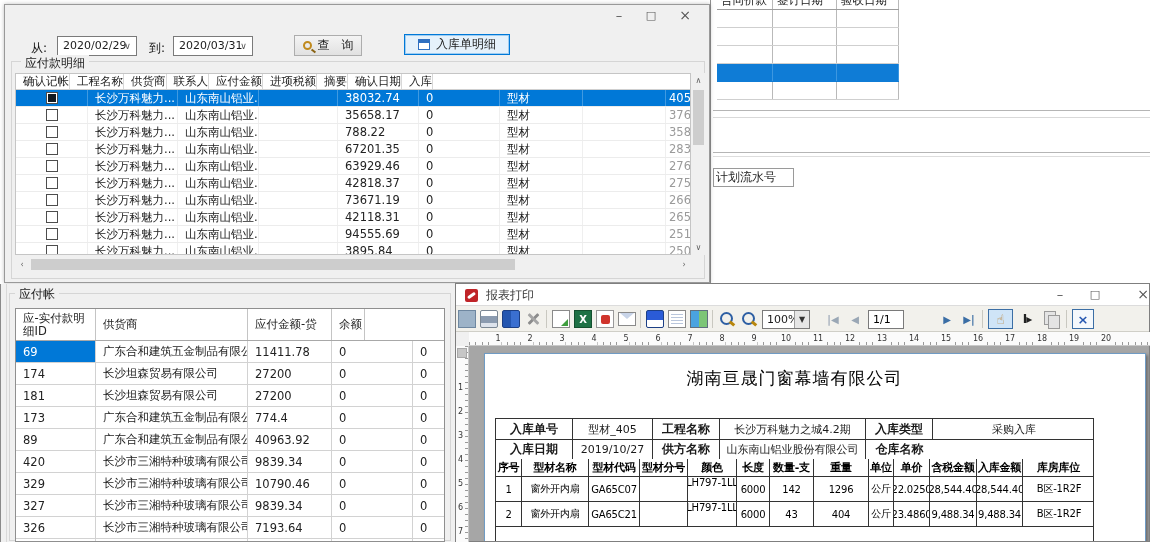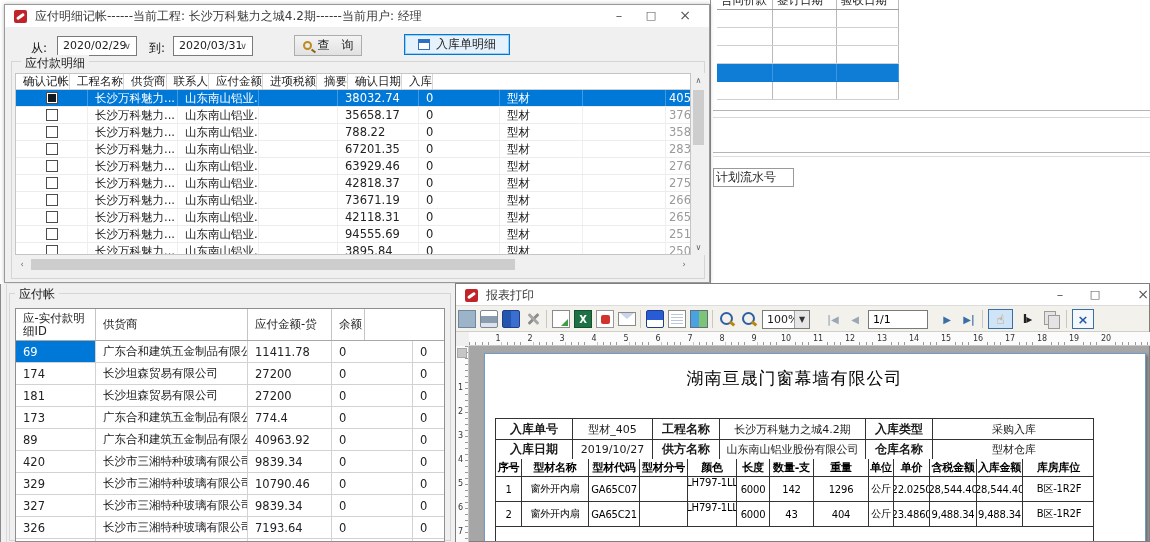--- a/index.html
+++ b/index.html
@@ -188,24 +188,20 @@
         </div>
     </div>
     <div class="bgline" style="top:110px"></div>
     <div class="bgline" style="top:117px;background:#d9d9d9"></div>
     <div class="bgline" style="top:152px"></div>
     <div class="bgline" style="top:156px;background:#dddddd"></div>
     <div class="planbox">计划流水号</div>
   </div>
 
   <div id="win1" class="win">
-    <div class="titlebar">
-      <span class="appicon"></span>
-      <span class="wtitle">应付明细记帐------当前工程: 长沙万科魅力之城4.2期------当前用户: 经理</span>
-    </div>
     <span class="wbtn" style="right:76px">–</span>
     <span class="wbtn" style="right:44px;font-size:11px">□</span>
     <span class="wbtn" style="right:10px;font-size:14px">×</span>
 
     <span class="lbl" style="left:26px;top:35px">从:</span>
     <div class="combo" style="left:52px;top:31px;width:80px">
       <span>2020/02/29</span><span class="carr">∨</span>
     </div>
     <span class="lbl" style="left:144px;top:35px">到:</span>
     <div class="combo" style="left:168px;top:31px;width:80px">
@@ -489,21 +485,21 @@
       <span class="icn i-doc" style="left:212px"></span>
       <span class="icn i-grid" style="left:234px"></span>
       <span class="tsep" style="left:256px"></span>
       <span class="icn i-zoom" style="left:262px"></span>
       <span class="icn i-zoom" style="left:284px"></span>
       <div class="zcombo" style="left:306px">
         <span>100%</span><span class="carr">▼</span>
       </div>
       <span class="icn navg dim" style="left:368px">|◀</span>
       <span class="icn navg dim" style="left:390px">◀</span>
-      <input class="pginput" style="left: 412px; width: 60px;" value="1/1">
+      <input class="pginput" style="left: 412px; width: 36px;" value="1/1">
       <span class="icn navg" style="left:482px">▶</span>
       <span class="icn navg" style="left:504px">▶|</span>
       <span class="tsep" style="left:526px"></span>
       <span class="icn i-hand" style="left:532px">☝</span>
       <span class="icn i-ibeam" style="left:562px">I▸</span>
       <span class="icn i-copy" style="left:586px"></span>
       <span class="tsep" style="left:610px"></span>
       <span class="icn i-close" style="left:616px">×</span>
     </div>
 
@@ -553,21 +549,20 @@
             <div class="icell ic3">长沙万科魅力之城4.2期</div>
             <div class="icell lab ic4">入库类型</div>
             <div class="icell ic5">采购入库</div>
           </div>
           <div class="irow">
             <div class="icell lab ic0">入库日期</div>
             <div class="icell ic1">2019/10/27</div>
             <div class="icell lab ic2">供方名称</div>
             <div class="icell ic3">山东南山铝业股份有限公司</div>
             <div class="icell lab ic4">仓库名称</div>
-            <div class="icell ic5">型材仓库</div>
           </div>
         </div>
 
         <div class="rt">
           <div class="thead">
             <div class="tcell c0">序号</div>
             <div class="tcell c1">型材名称</div>
             <div class="tcell c2">型材代码</div>
             <div class="tcell c3">型材分号</div>
             <div class="tcell c4">颜色</div>

